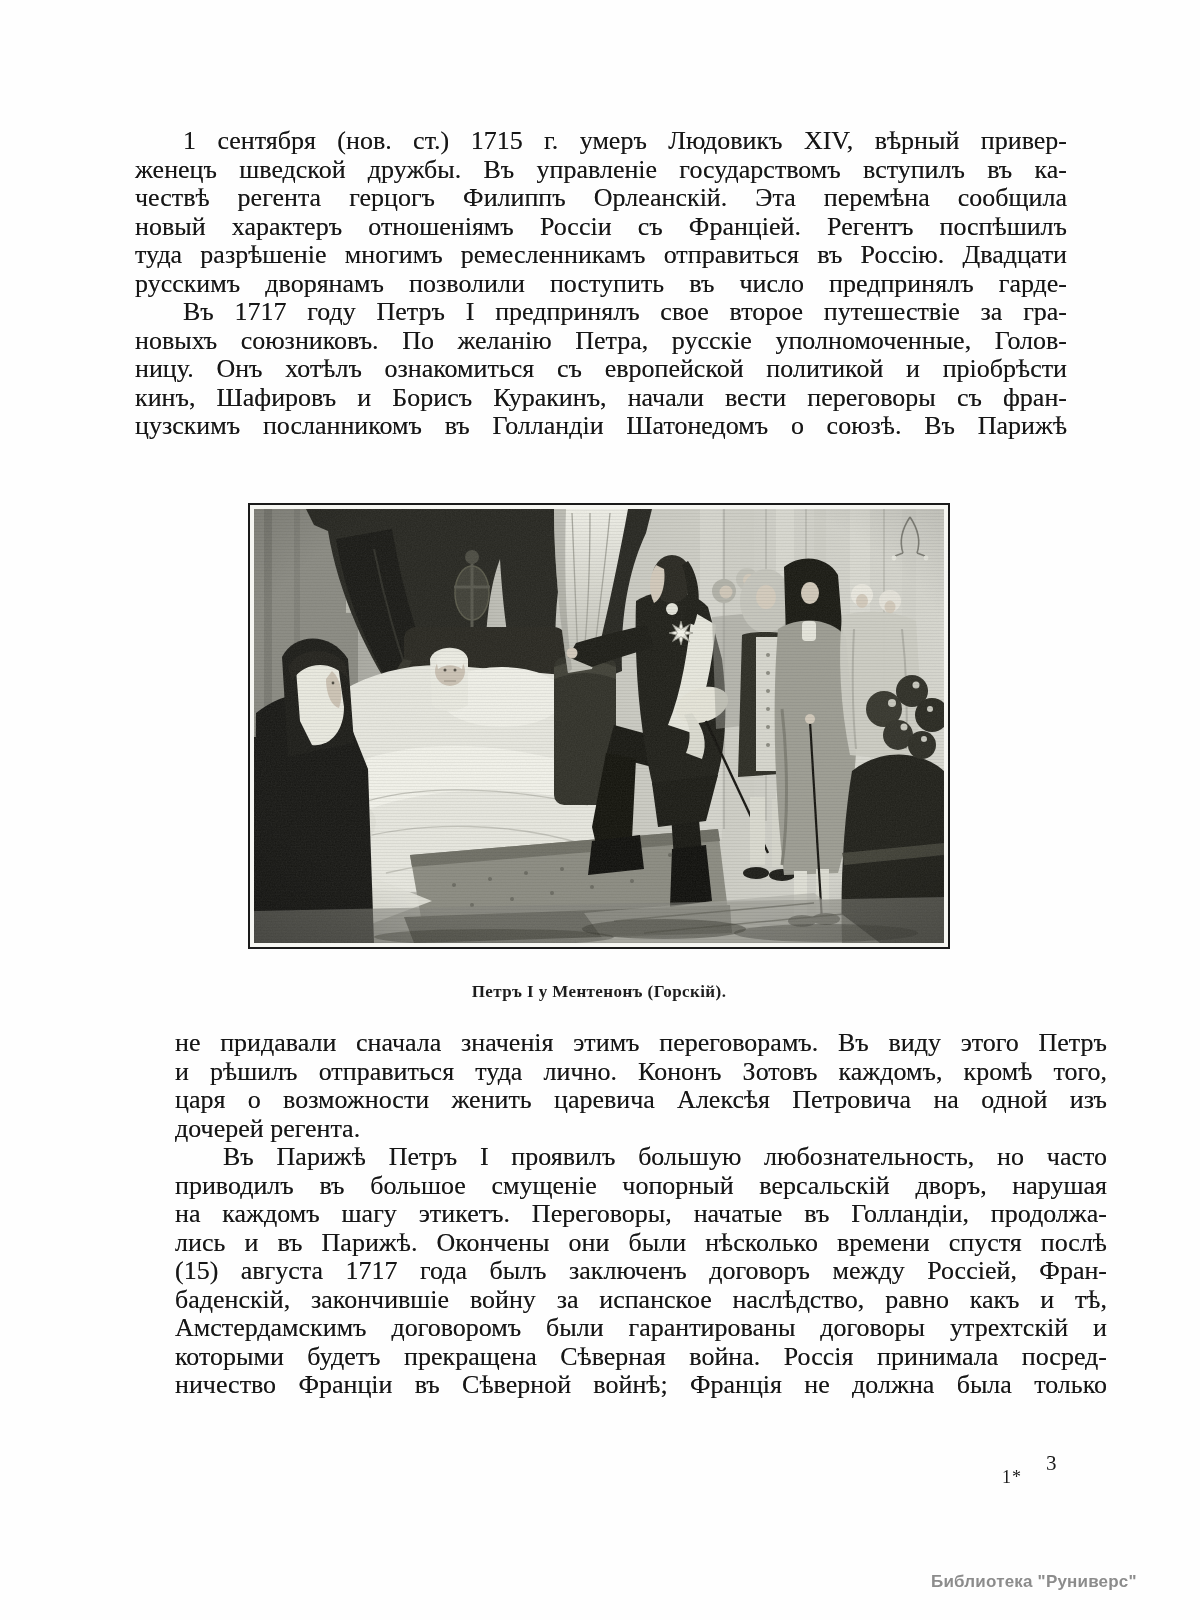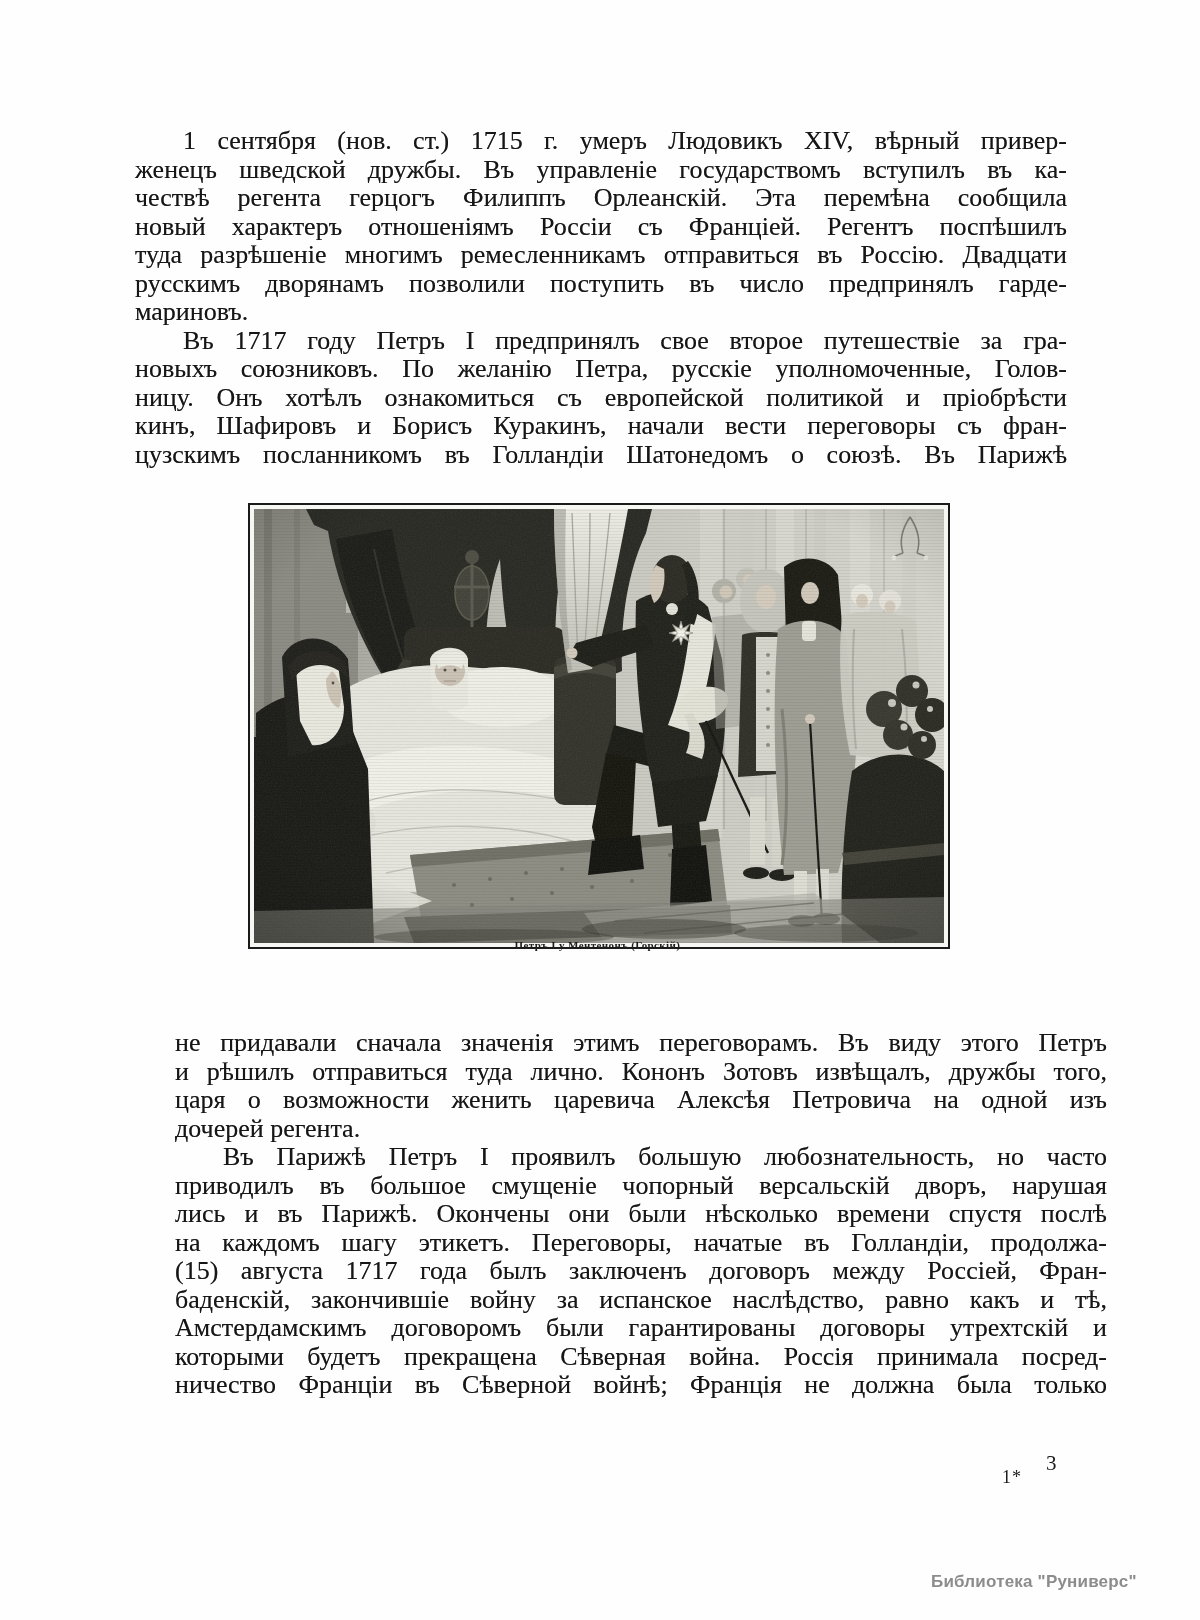--- a/index.html
+++ b/index.html
@@ -17,22 +17,22 @@
   .line.lastfree{text-align-last:left;}
   .line.first{text-indent:48px;}
   #text-top{top:127px;}
   #text-bottom{top:1029px;margin-left:40px;}
   .plate{
     position:absolute;left:248px;top:503px;width:702px;height:446px;
     box-sizing:border-box;border:2px solid #1a1a1a;padding:4px;background:#f6f6f2;margin:0;
   }
   .plate svg{display:block;width:690px;height:434px;}
   .caption{
-    position:absolute;left:248px;top:939px;width:702px;text-align:center;
-    font-size:11px;font-weight:700;letter-spacing:0.4px;color:#1d1d1d;
+    position:absolute;left:248px;top:982px;width:702px;text-align:center;
+    font-size:17px;font-weight:700;letter-spacing:0.4px;color:#1d1d1d;
   }
   .pagenum{position:absolute;left:1046px;top:1451px;font-size:21px;color:#1b1b1b;}
   .sig{position:absolute;left:1002px;top:1467px;font-size:18px;color:#1b1b1b;letter-spacing:1px;}
   .watermark{
     position:absolute;left:931px;top:1572px;
     font-family:"Liberation Sans","DejaVu Sans",sans-serif;
     font-size:17px;font-weight:700;color:#8c8c8c;letter-spacing:0.2px;
   }
 </style>
 </head>
@@ -41,21 +41,20 @@
 <div class="page">
 
   <div class="text-block" id="text-top">
       <div class="para">
         <div class="line first">1 сентября (нов. ст.) 1715 г. умеръ Людовикъ XIV, вѣрный привер-</div>
         <div class="line">женецъ шведской дружбы. Въ управленіе государствомъ вступилъ въ ка-</div>
         <div class="line">чествѣ регента герцогъ Филиппъ Орлеанскій. Эта перемѣна сообщила</div>
         <div class="line">новый характеръ отношеніямъ Россіи съ Франціей. Регентъ поспѣшилъ</div>
         <div class="line">туда разрѣшеніе многимъ ремесленникамъ отправиться въ Россію. Двадцати</div>
         <div class="line">русскимъ дворянамъ позволили поступить въ число предпринялъ гарде-</div>
-        <div class="line lastfree">мариновъ.</div>
       </div>
       <div class="para">
         <div class="line first">Въ 1717 году Петръ I предпринялъ свое второе путешествіе за гра-</div>
         <div class="line">новыхъ союзниковъ. По желанію Петра, русскіе уполномоченные, Голов-</div>
         <div class="line">ницу. Онъ хотѣлъ ознакомиться съ европейской политикой и пріобрѣсти</div>
         <div class="line">кинъ, Шафировъ и Борисъ Куракинъ, начали вести переговоры съ фран-</div>
         <div class="line">цузскимъ посланникомъ въ Голландіи Шатонедомъ о союзѣ. Въ Парижѣ</div>
       </div>
     </div>
 
@@ -297,29 +296,29 @@
       <rect x="0" y="0" width="690" height="434" filter="url(#grain)"></rect>
       <rect x="0" y="0" width="690" height="434" fill="url(#vig)"></rect>
     </svg>
   </figure>
 
   <div class="caption">Петръ I у Ментенонъ (Горскій).</div>
 
   <div class="text-block" id="text-bottom">
       <div class="para">
         <div class="line">не придавали сначала значенія этимъ переговорамъ. Въ виду этого Петръ</div>
-        <div class="line">и рѣшилъ отправиться туда лично. Кононъ Зотовъ извѣщалъ, дружбы того,</div>
+        <div class="line">и рѣшилъ отправиться туда лично. Кононъ Зотовъ каждомъ, кромѣ того,</div>
         <div class="line">царя о возможности женить царевича Алексѣя Петровича на одной изъ</div>
         <div class="line lastfree">дочерей регента.</div>
       </div>
       <div class="para">
         <div class="line first">Въ Парижѣ Петръ I проявилъ большую любознательность, но часто</div>
         <div class="line">приводилъ въ большое смущеніе чопорный версальскій дворъ, нарушая</div>
+        <div class="line">на каждомъ шагу этикетъ. Переговоры, начатые въ Голландіи, продолжа-</div>
         <div class="line">лись и въ Парижѣ. Окончены они были нѣсколько времени спустя послѣ</div>
-        <div class="line">на каждомъ шагу этикетъ. Переговоры, начатые въ Голландіи, продолжа-</div>
         <div class="line">(15) августа 1717 года былъ заключенъ договоръ между Россіей, Фран-</div>
         <div class="line">баденскій, закончившіе войну за испанское наслѣдство, равно какъ и тѣ,</div>
         <div class="line">Амстердамскимъ договоромъ были гарантированы договоры утрехтскій и</div>
         <div class="line">которыми будетъ прекращена Сѣверная война. Россія принимала посред-</div>
         <div class="line">ничество Франціи въ Сѣверной войнѣ; Франція не должна была только</div>
       </div>
     </div>
 
   <div class="pagenum">3</div>
   <div class="sig">1*</div>

